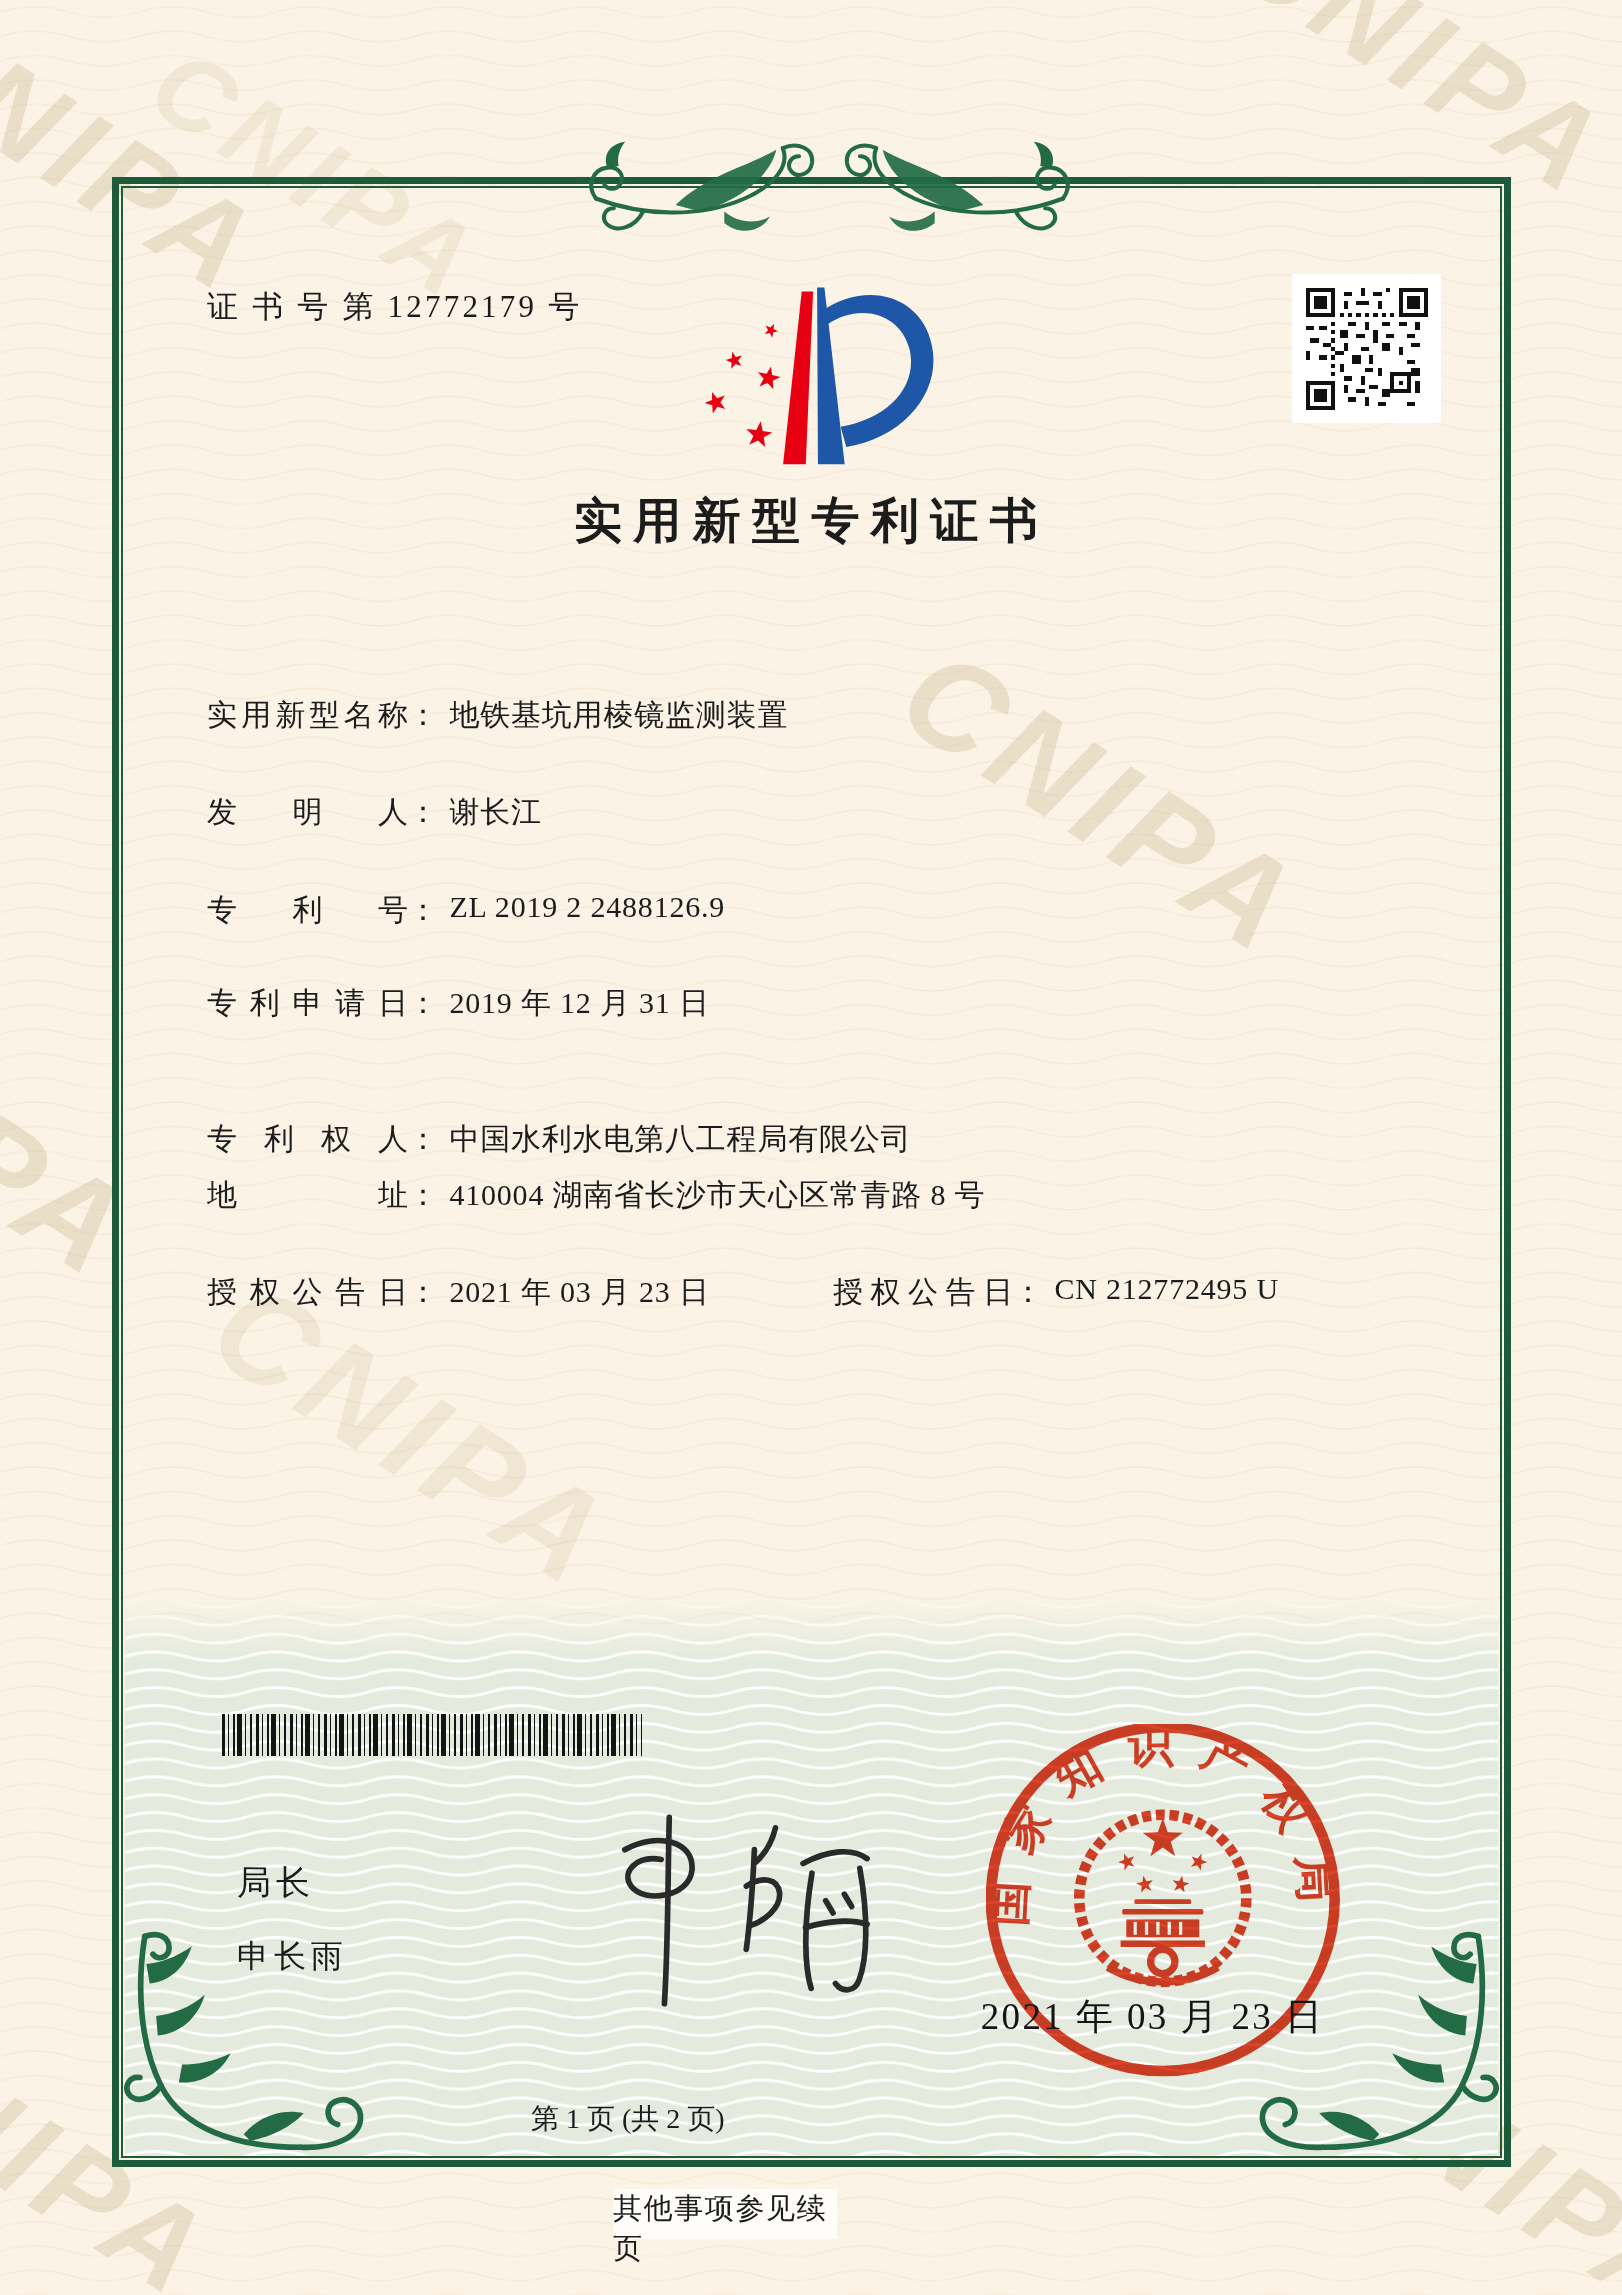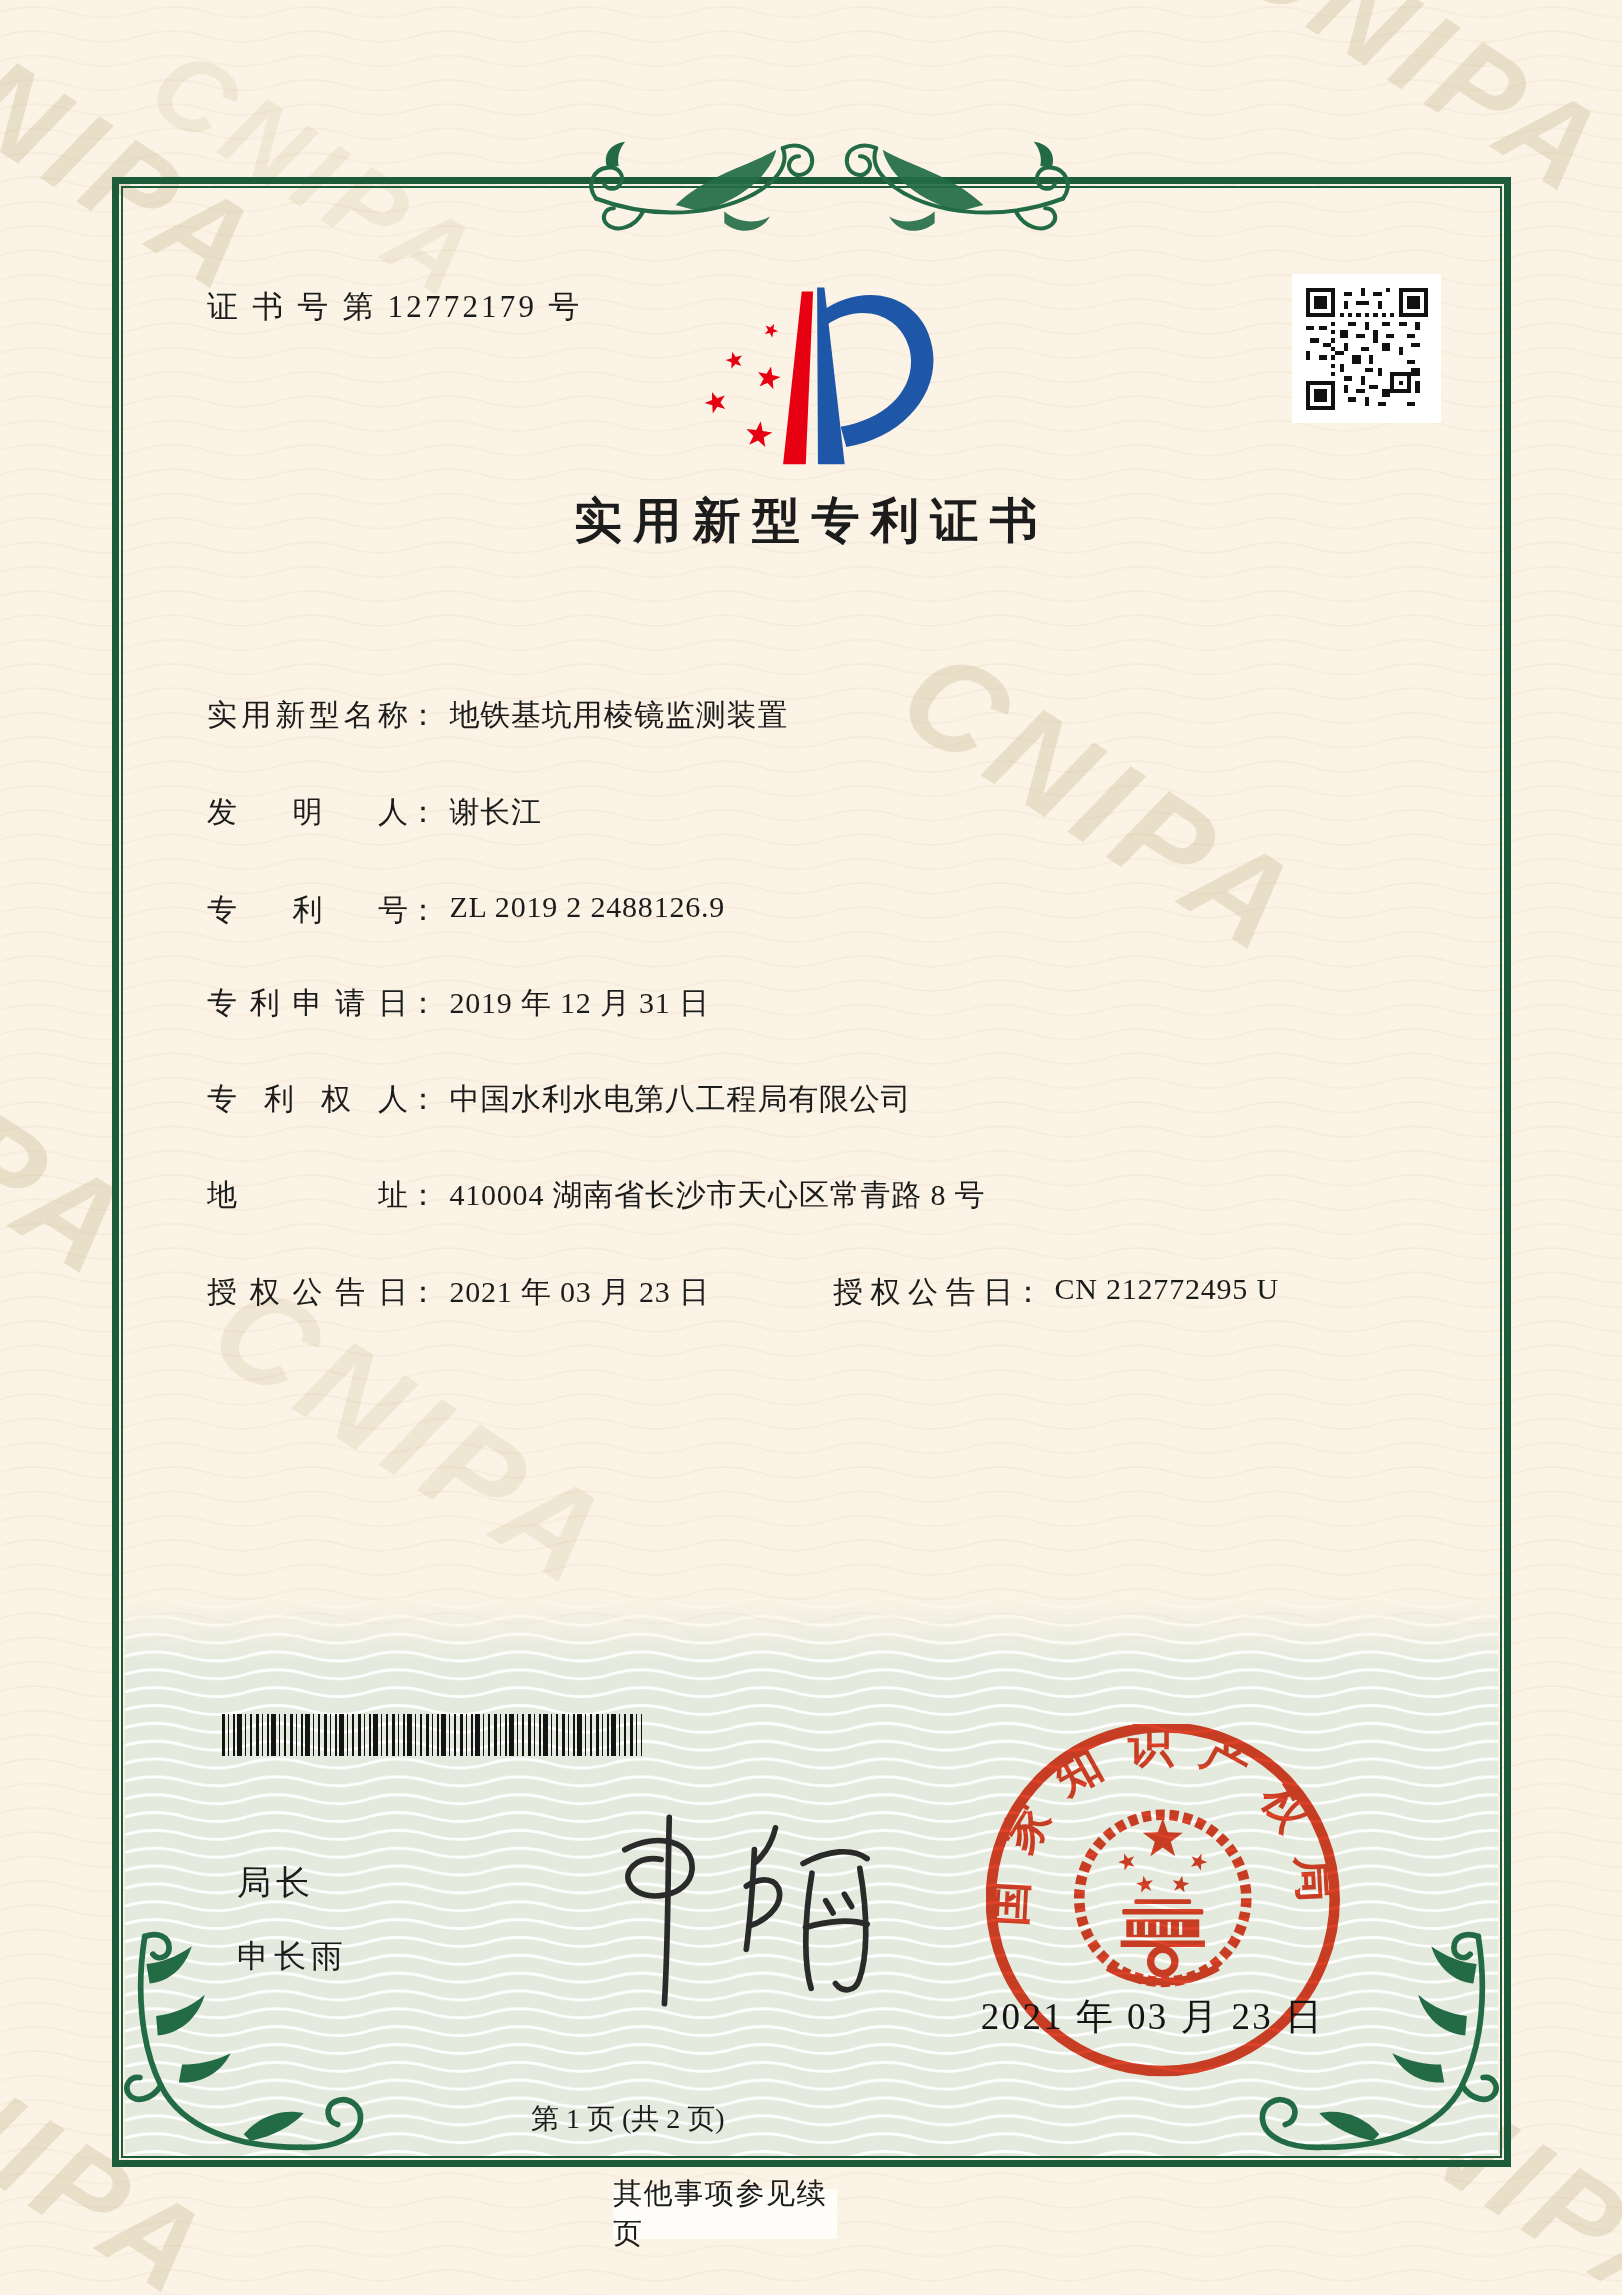--- a/index.html
+++ b/index.html
@@ -57,21 +57,21 @@
   .sig-title{left:237px;top:1860px;font-size:34px;letter-spacing:4.9px;z-index:5;}
   .sig-name{left:237px;top:1935px;font-size:32px;letter-spacing:4.9px;z-index:5;}
   .signature{left:495px;top:1805px;z-index:5;}
 
   .seal{left:986px;top:1724px;z-index:6;mix-blend-mode:multiply;opacity:.95;}
   .seal-date{left:909px;top:1992px;width:487px;text-align:center;font-size:37px;
              letter-spacing:2.4px;color:#141414;z-index:7;}
 
   .page-info{left:531px;top:2100px;width:487px;text-align:left;font-size:28px;z-index:5;}
   .note-box{left:613px;top:2189px;width:224px;height:50px;background:#fffdfa;z-index:5;
-            display:flex;align-items:center;justify-content:center;}
+            display:flex;align-items:flex-start;justify-content:center;}
   .note-box span{font-size:29px;letter-spacing:1.6px;}
 </style>
 </head>
 <body>
 
 <div class="page">
 
   <svg class="abs page-waves" width="1623" height="2295" viewBox="0 0 2000 2829">
     <defs>
       <pattern id="pw" width="170" height="30" patternUnits="userSpaceOnUse">
@@ -201,21 +201,21 @@
   </div>
   <div class="field-row" style="top:792px">
     <span class="lbl">发明人</span><span class="colon">：</span><span class="val">谢长江</span>
   </div>
   <div class="field-row" style="top:890px">
     <span class="lbl">专利号</span><span class="colon">：</span><span class="val">ZL 2019 2 2488126.9</span>
   </div>
   <div class="field-row" style="top:983px">
     <span class="lbl">专利申请日</span><span class="colon">：</span><span class="val">2019 年 12 月 31 日</span>
   </div>
-  <div class="field-row" style="top:1079px">
+  <div class="field-row" style="top:1119px">
     <span class="lbl">专利权人</span><span class="colon">：</span><span class="val">中国水利水电第八工程局有限公司</span>
   </div>
   <div class="field-row" style="top:1175px">
     <span class="lbl">地址</span><span class="colon">：</span><span class="val">410004 湖南省长沙市天心区常青路 8 号</span>
   </div>
   <div class="field-row" style="top:1272px">
     <span class="lbl">授权公告日</span><span class="colon">：</span><span class="val">2021 年 03 月 23 日</span>
     <span class="grant-no-group">
       <span class="lbl2">授权公告日</span><span class="colon">：</span><span class="val">CN 212772495 U</span>
     </span>

